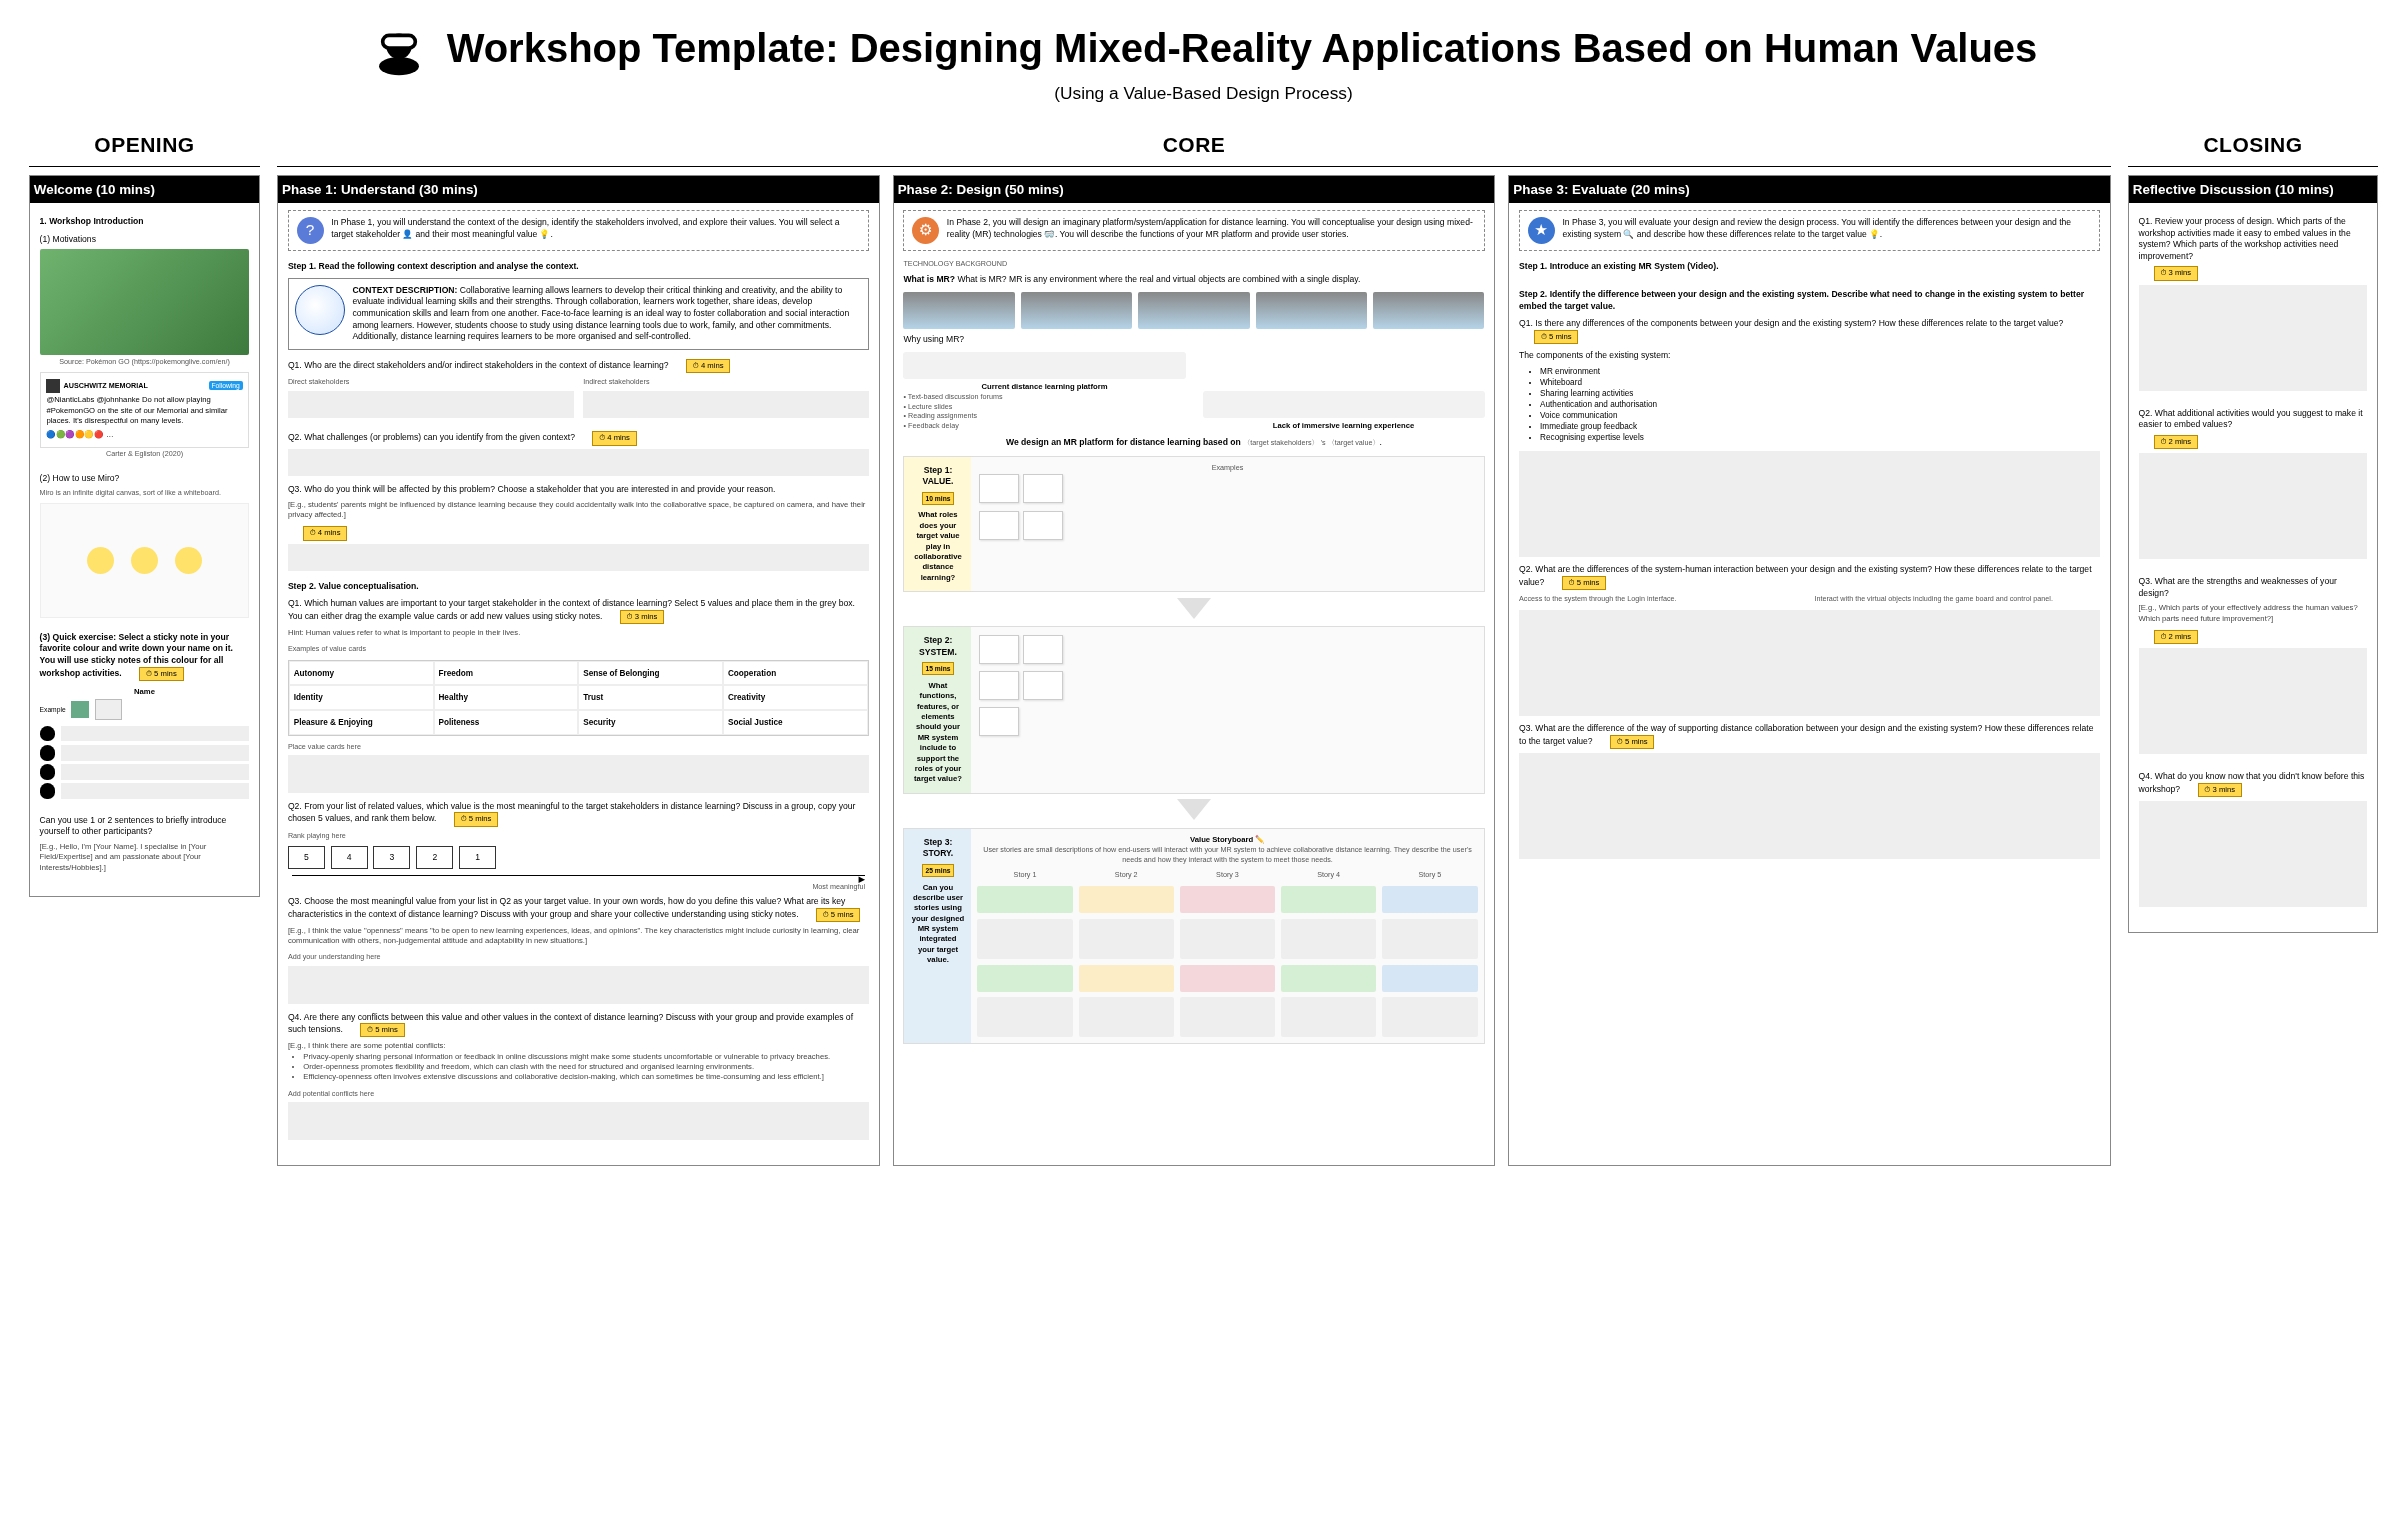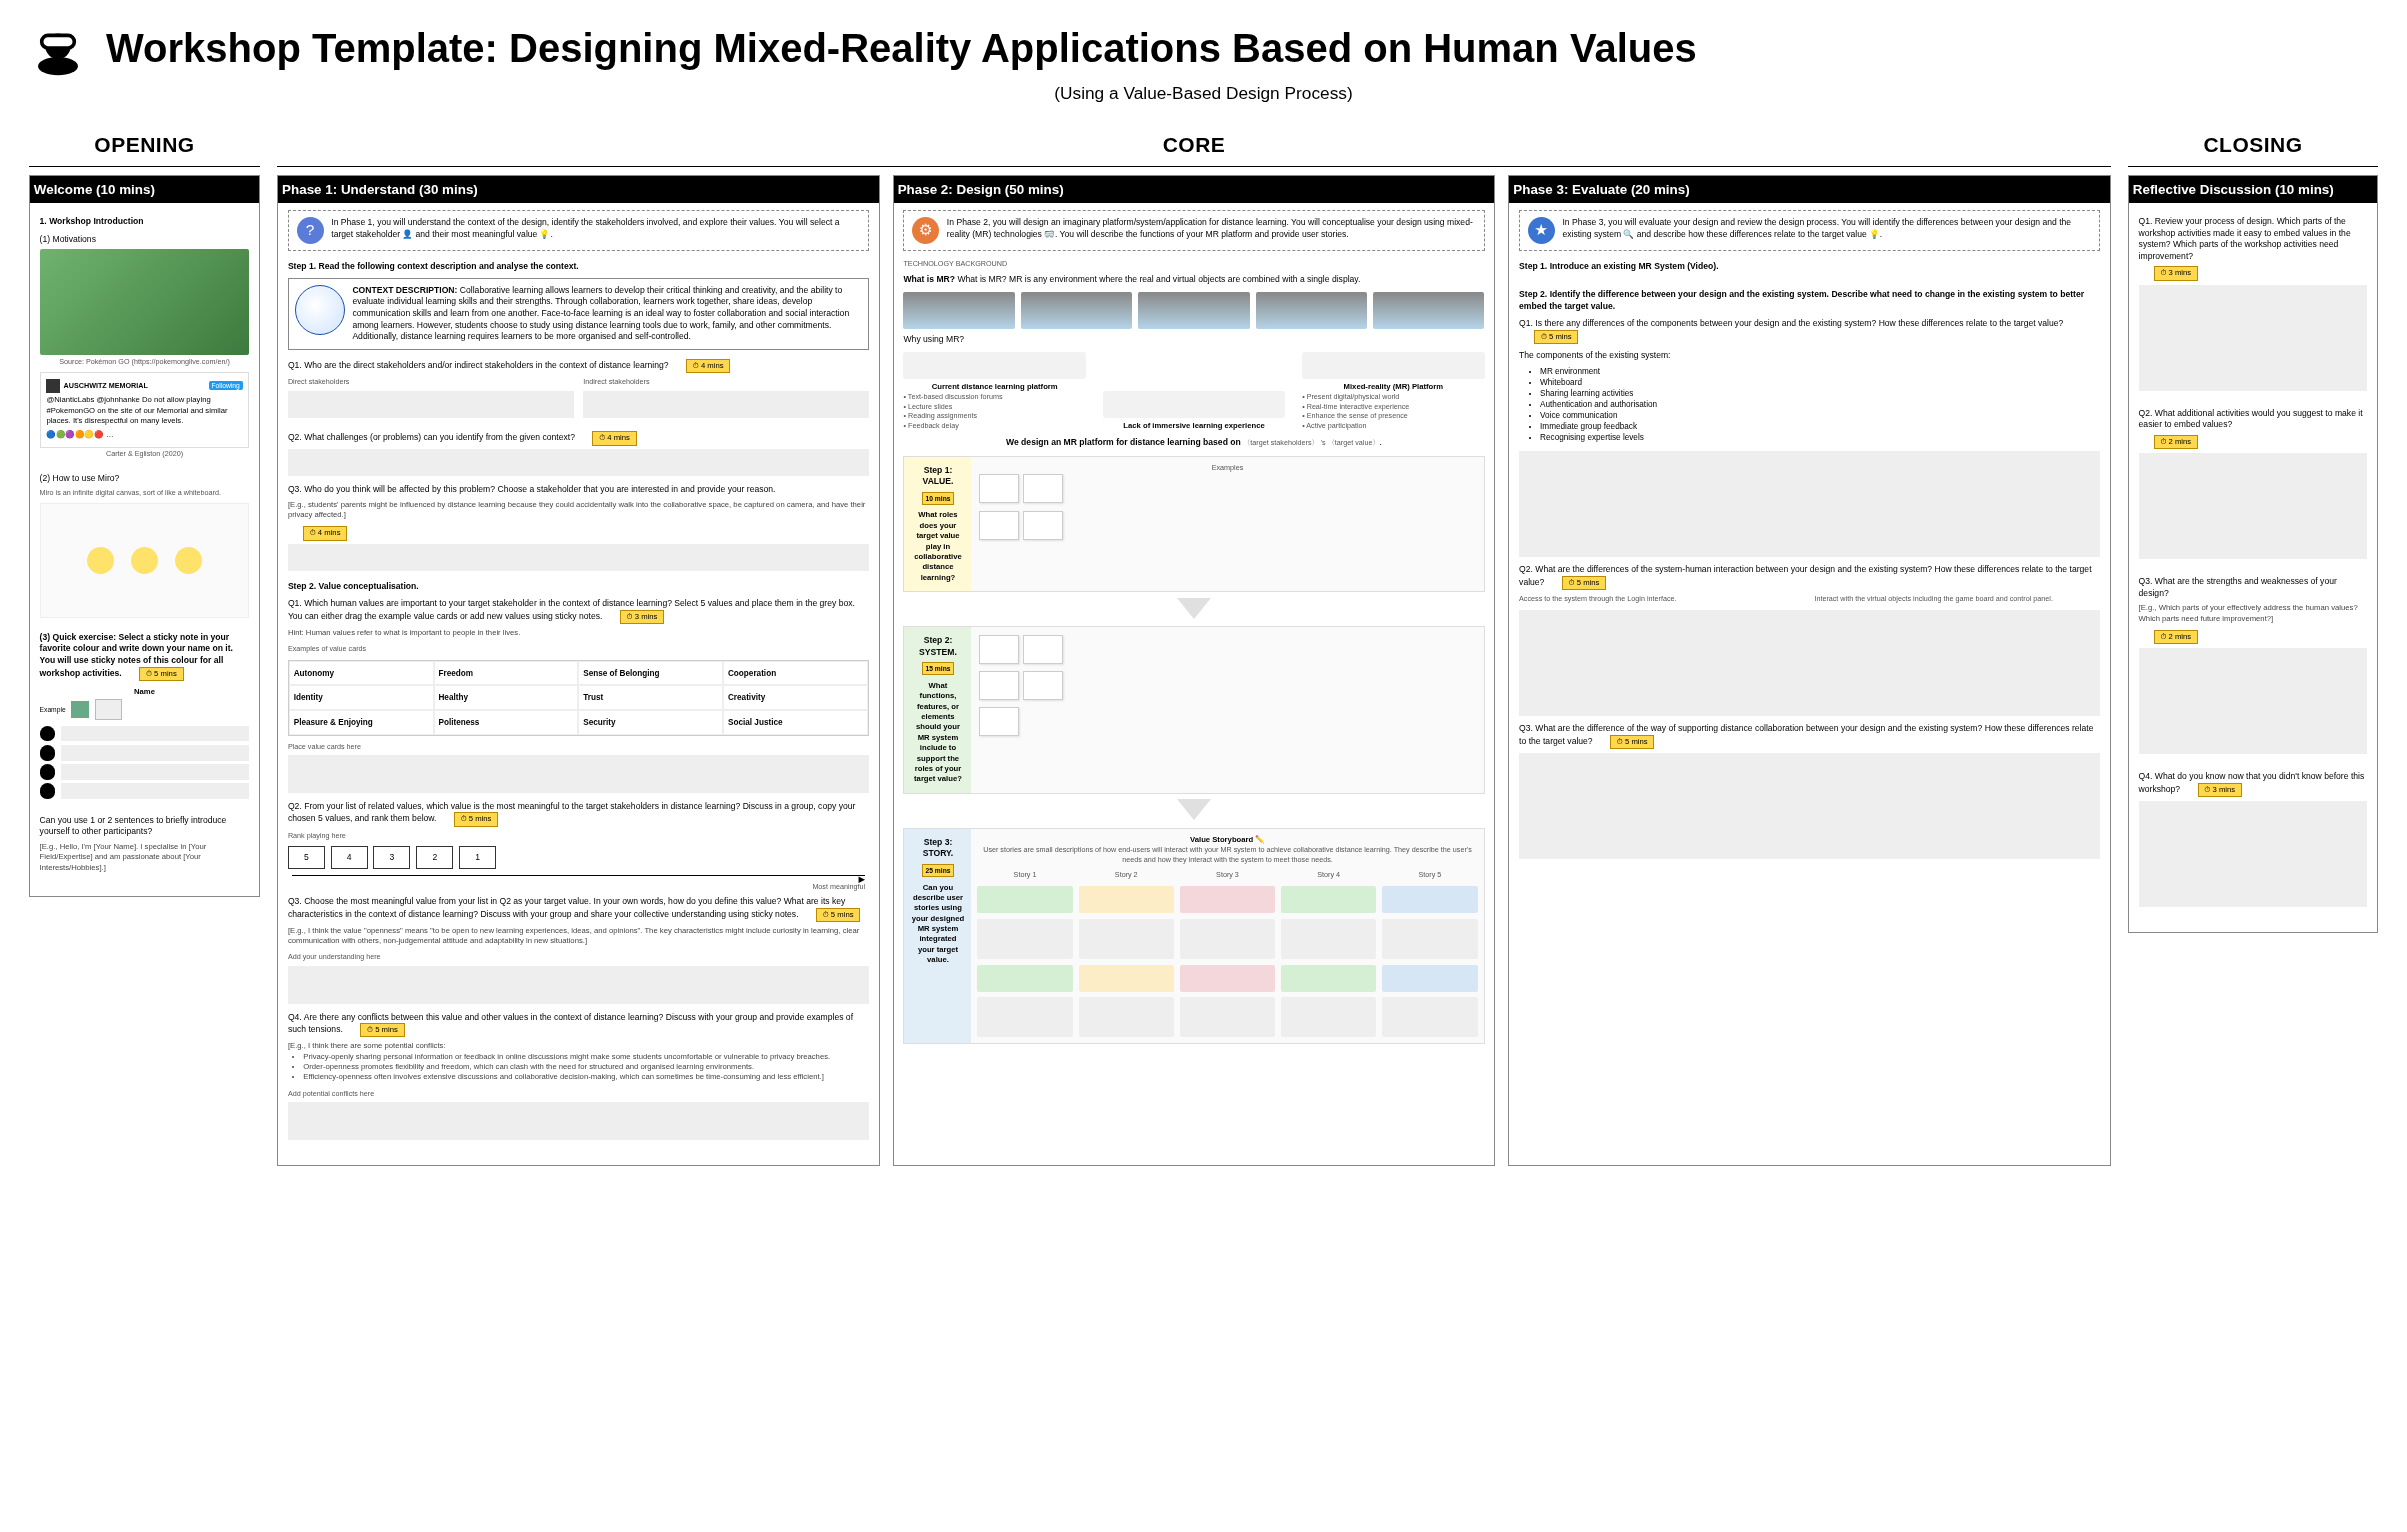--- a/index.html
+++ b/index.html
@@ -1,17 +1,17 @@
 <!DOCTYPE html>
 <html><head>
 <meta charset="utf-8">
 <style>
   * { box-sizing: border-box; margin: 0; padding: 0; }
   body { font-family: Arial, Helvetica, sans-serif; background: #fff; padding: 19px 29px; color: #000; }
-  .header { display: flex; align-items: center; gap: 19px; margin-bottom: 5.8px; }
+  .header { display: flex; align-items: center; justify-content: center; gap: 19px; margin-bottom: 5.8px; }
   .vr-icon { width: 58px; height: 58px; flex-shrink: 0; }
   h1 { font-size: 40px; font-weight: 700; text-align: center; }
   .subtitle { text-align: center; font-size: 17.3px; margin-bottom: 29px; }
   .stage-row { display: flex; gap: 17.3px; align-items: flex-start; }
   .stage-label { font-size: 21px; font-weight: 700; text-align: center; margin-bottom: 9.6px; letter-spacing: 0.5px; }
   .opening-col { width: 231px; flex-shrink: 0; }
   .core-col { flex: 1; }
   .closing-col { width: 250px; flex-shrink: 0; }
   .core-inner { display: flex; gap: 13.4px; }
   .core-inner > div { flex: 1; }
@@ -251,24 +251,20 @@
               <div></div>
               <div></div>
             </div>
           <div class="q-text bold">Why using MR?</div>
           <div class="why-row">
             <div><div class="why-ic"></div><b>Current distance learning platform</b><div class="tiny" style="text-align:left;white-space:pre-line;">• Text-based discussion forums
 • Lecture slides
 • Reading assignments
 • Feedback delay</div></div>
             <div><div class="why-ic"></div><b>Lack of immersive learning experience</b></div>
-            <div><div class="why-ic"></div><b>Mixed-reality (MR) Platform</b><div class="tiny" style="text-align:left;white-space:pre-line;">• Present digital/physical world
-• Real-time interactive experience
-• Enhance the sense of presence
-• Active participation</div></div>
           </div>
           <div class="q-text" style="text-align:center;"><b>We design an MR platform for distance learning based on</b> <span class="tiny">〈target stakeholders〉  's  〈target value〉</span>.</div>
 
           <div class="design-step">
             <div class="ds-label ds-yellow">
               <div class="s-title">Step 1: VALUE.</div>
               <div class="s-timer">10 mins</div>
               <div>What roles does your target value play in collaborative distance learning?</div>
             </div>
             <div class="ds-body">

